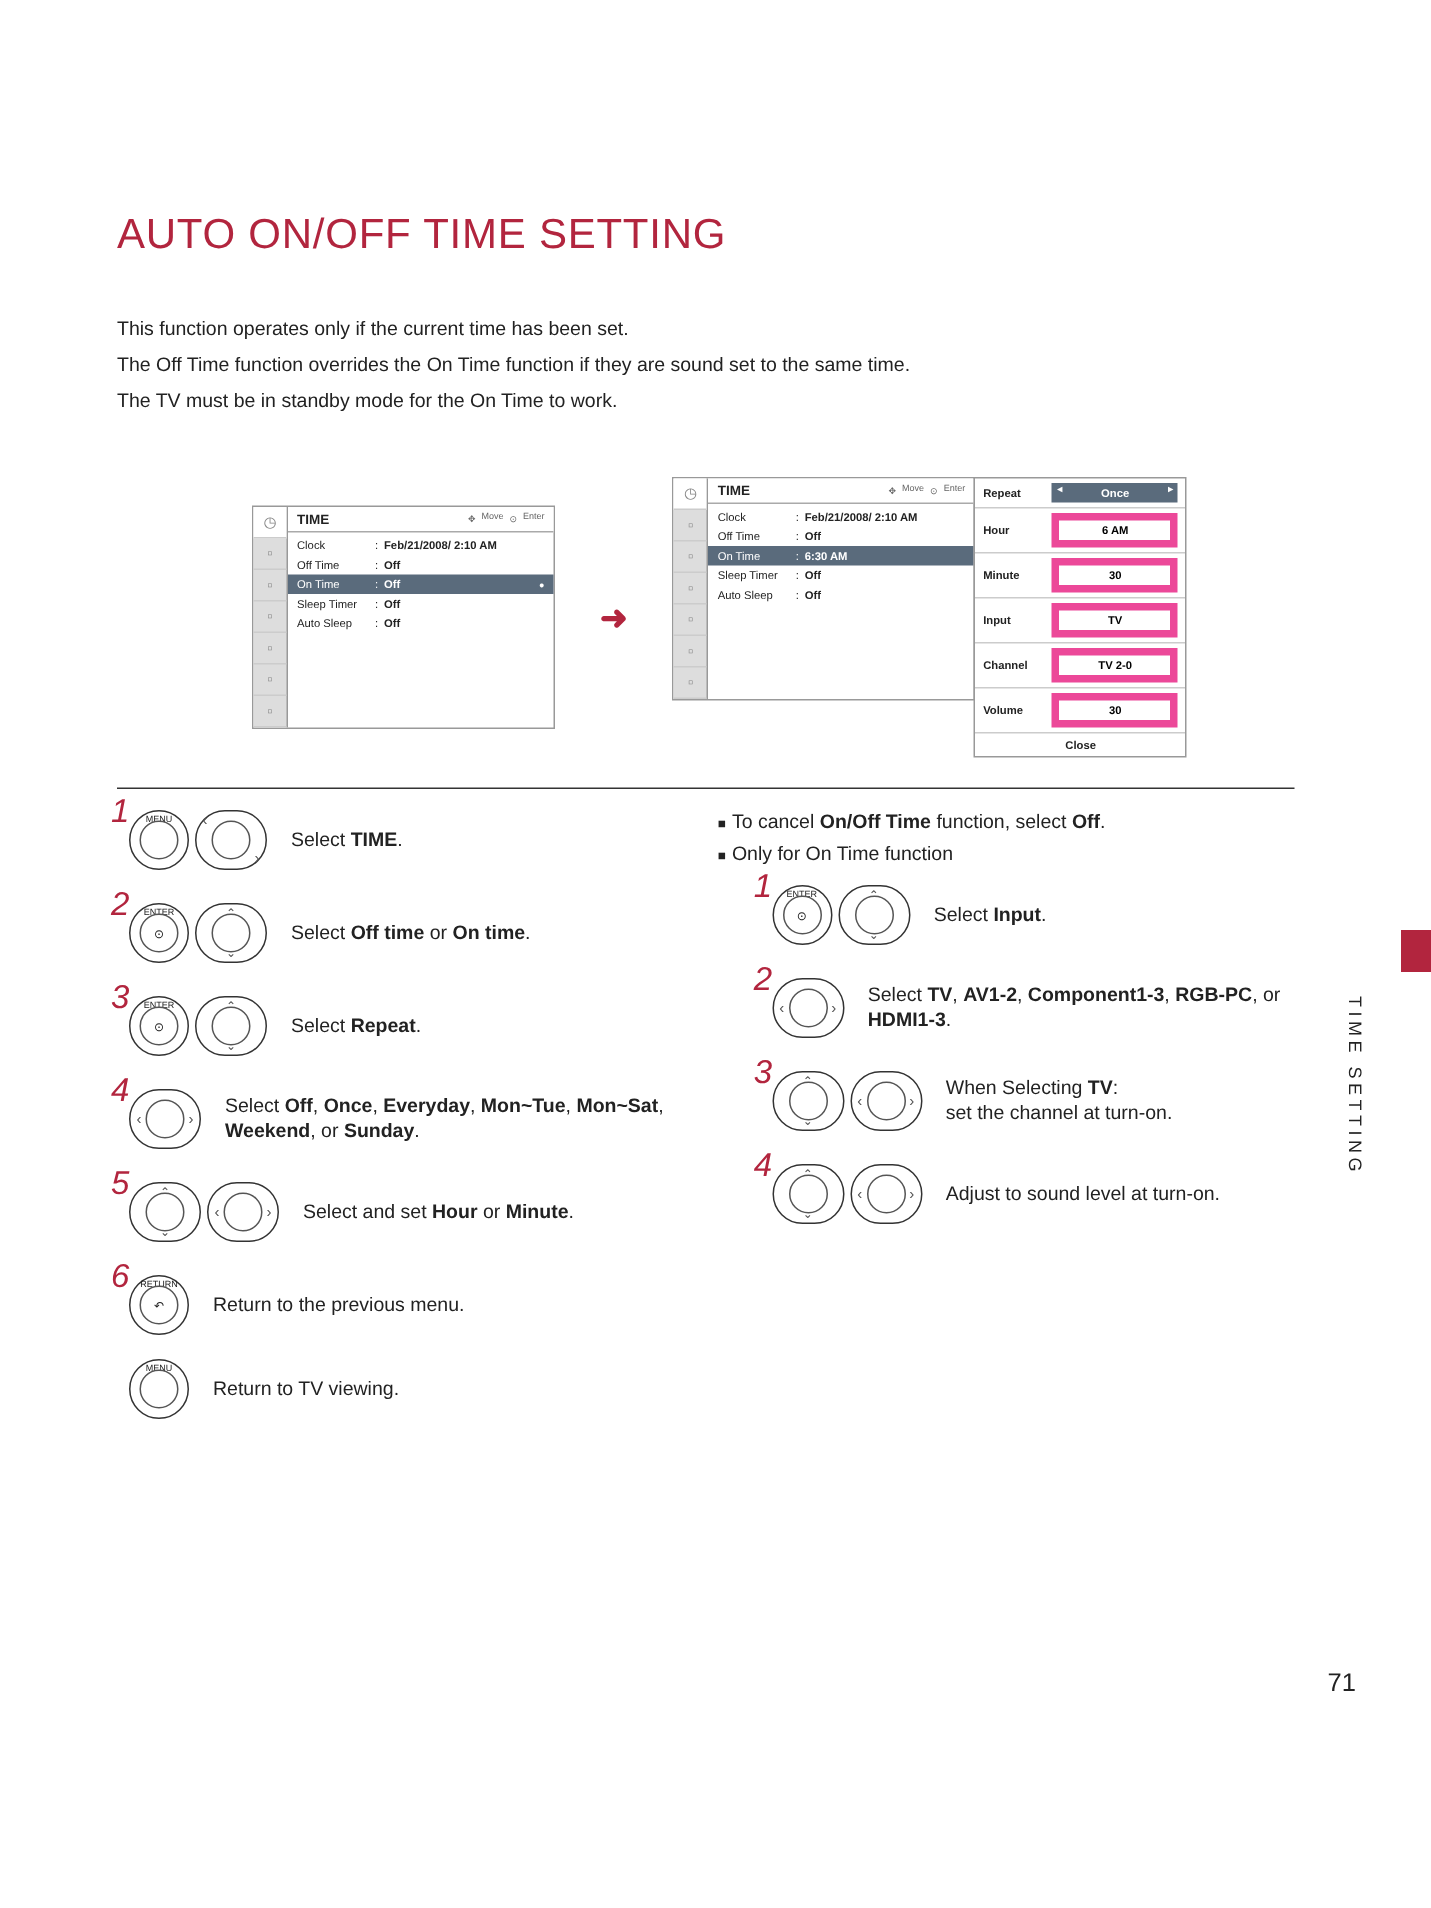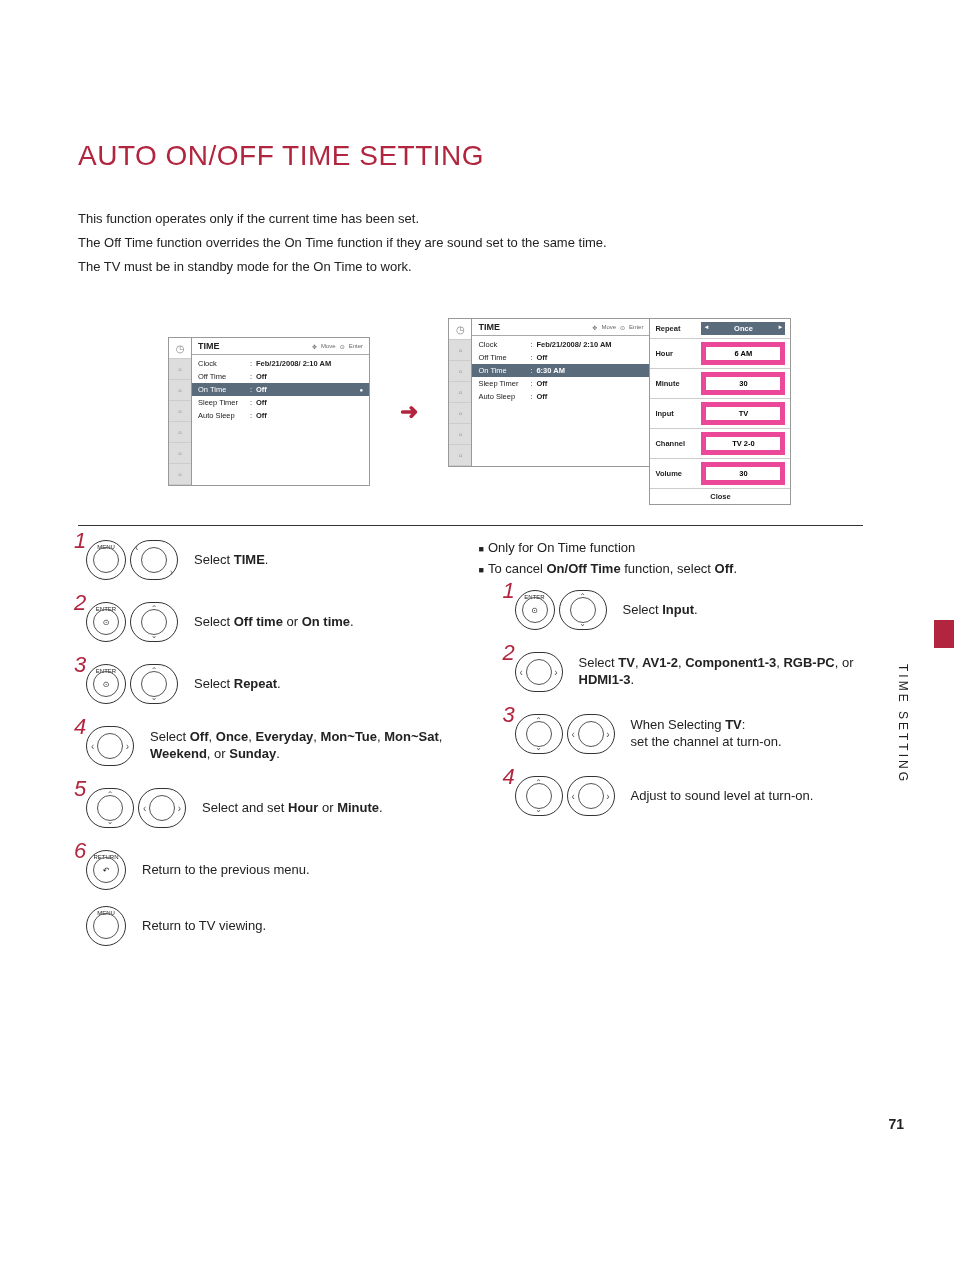--- a/index.html
+++ b/index.html
@@ -190,22 +190,22 @@
     right: 0;
     top: 620px;
     width: 20px;
     height: 28px;
     background: #b2253e;
   }
   .page-num {
     position: absolute;
     right: 50px;
     bottom: 40px;
-    font-size: 14px;
-    font-weight: bold;
+    font-size: 17px;
+    font-weight: normal;
   }
 </style>
 </head>
 <body>
 
 <div class="page">
   <h1 class="title">AUTO ON/OFF TIME SETTING</h1>
 
   <div class="intro">
     <p><b>This function operates only if the current time has been set.</b></p>
@@ -445,22 +445,22 @@
               <span class="blabel">MENU</span>
               <div class="inner-ring"></div>
             </div>
         </div>
         <div class="text">Return to TV viewing.</div>
       </div>
     </div>
 
     <div class="steps-col">
       <div class="bullets">
+        <p><span class="bsym">■</span><span>To cancel </span><b>On/Off Time</b><span> function, select </span><b>Off</b><span>.</span></p>
         <p><span class="bsym">■</span><span>Only for On Time function</span></p>
-        <p><span class="bsym">■</span><span>To cancel </span><b>On/Off Time</b><span> function, select </span><b>Off</b><span>.</span></p>
       </div>
 
       <div style="margin-left:28px;">
         <div class="step">
           <span class="num">1</span>
           <div class="remote-btns">
             <div class="rbtn">
                 <span class="blabel">ENTER</span>
                 <div class="inner-ring">
                   <span class="bdot">⊙</span>

